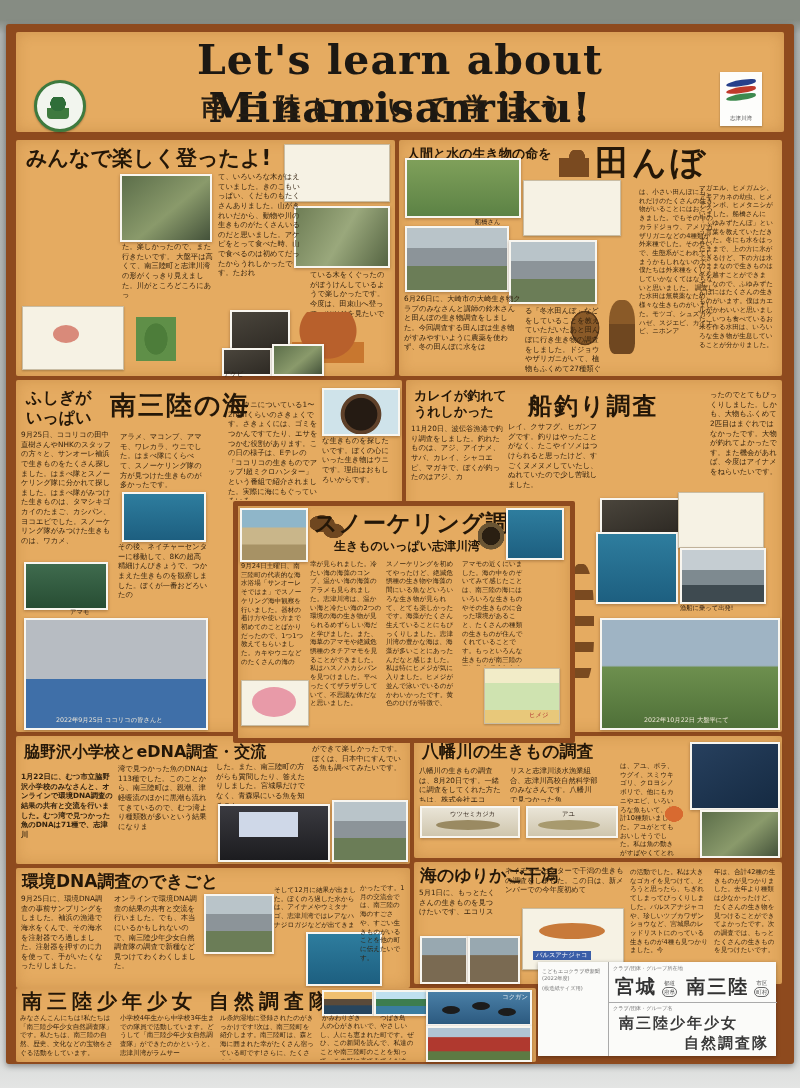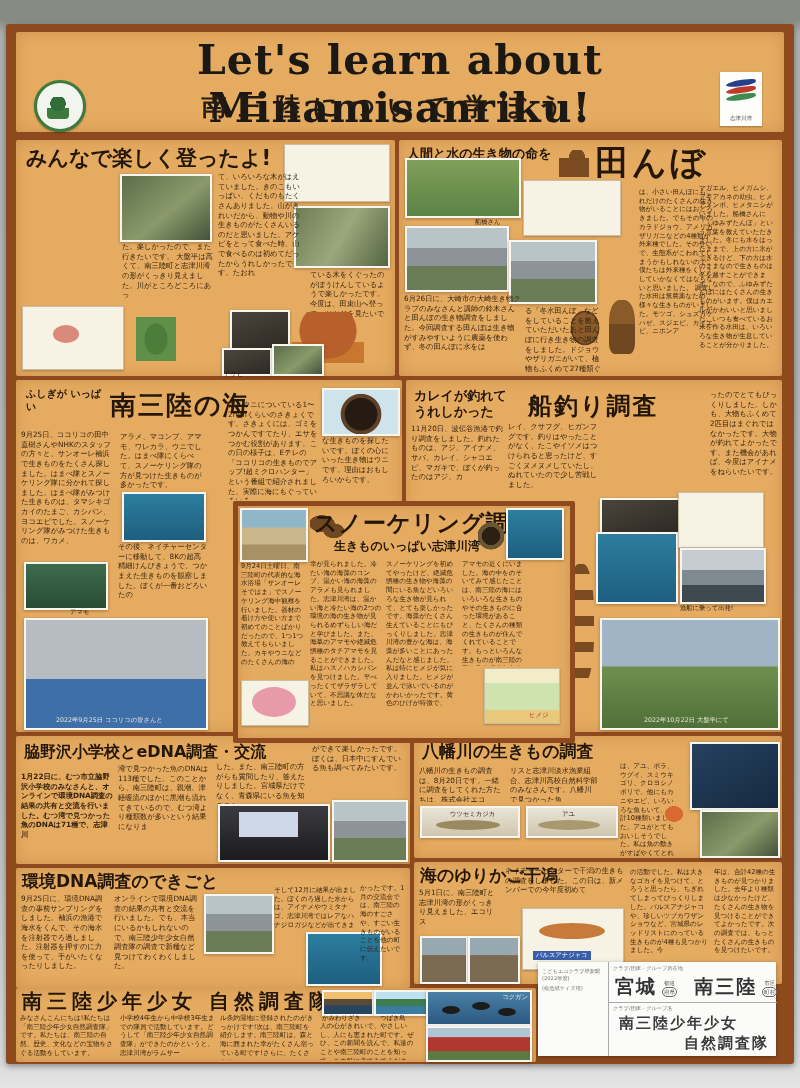--- a/index.html
+++ b/index.html
@@ -100,21 +100,21 @@
     <div class="ph ph-person" style="left:110px;top:100px;width:84px;height:60px;"></div>
     <span class="doodle" style="left:166px;top:164px;width:40px;height:48px;background:radial-gradient(ellipse at 50% 50%,#8a5a28 0 45%,#5f3d1c 47% 50%,transparent 52%);"></span>
     <span class="doodle" style="left:210px;top:160px;width:26px;height:54px;background:linear-gradient(180deg,#8a5a28 0 45%,#6f4720 45% 100%);border-radius:40% 40% 20% 20%;"></span>
     <div class="tb" style="left:5px;top:154px;width:118px;height:78px;">6月26日に、大崎市の大崎生き物クラブのみなさんと講師の鈴木さんと田んぼの生き物調査をしました。今回調査する田んぼは生き物がすみやすいように農薬を使わず、冬の田んぼに水をは</div>
     <div class="tb" style="left:126px;top:166px;width:80px;height:68px;">る「冬水田んぼ」などをしていることを教えていただいたあと田んぼに行き生き物の調査をしました。ドジョウやザリガニがいて、植物もふくめて27種類ぐらいでてきました。ぼく</div>
     <div class="tb sm" style="left:240px;top:48px;width:76px;height:186px;">は、小さい田んぼにもこれだけのたくさんの生き物がいることにはおどろきました。でもその中のカラドジョウ、アメリカザリガニなどの4種類が外来種でした。そのせいで、生態系がこわれてしまうかもしれないので、僕たちは外来種をくじょしていかなくてはならないと思いました。 調査した水田は無農薬なため、様々な生きものがいました。モツゴ、シュズカケハゼ、スジエビ、カイエビ、ニホンア</div>
     <div class="tb sm" style="left:300px;top:44px;width:80px;height:190px;">マガエル、ヒメガムシ、アキアカネの幼虫、ヒメアメンボ、ヒメタニシがいました。船橋さんに「ふゆみずたんぼ」という言葉を教えていただきました。冬にも水をはったままで、上の方に氷ができるけど、下の方は水のままなので生きものは冬を越すことができます。なので、ふゆみずたんぼにはたくさんの生きものがいます。僕はカエルがかわいいと思いました。いつも食べているお米を作る水田は、いろいろな生き物が生息していることが分かりました。</div>
   </div>
 
   <div class="panel" style="left:10px;top:356px;width:386px;height:352px;">
-    <div class="st" style="left:10px;top:8px;font-size:10px;white-space:normal;width:80px;line-height:1.25;">ふしぎが いっぱい</div>
+    <div class="st" style="left:10px;top:8px;font-size:16px;white-space:normal;width:80px;line-height:1.25;">ふしぎが いっぱい</div>
     <div class="st" style="left:94px;top:8px;font-size:26px;letter-spacing:2px;">南三陸の海</div>
     <div class="tb" style="left:5px;top:50px;width:92px;height:128px;">9月25日、ココリコの田中直樹さんやNHKのスタッフの方々と、サンオーレ袖浜で生きものをたくさん探しました。はまべ隊とスノーケリング隊に分かれて探しました。はまべ隊がみつけた生きものは、タマシキゴカイのたまご、カシパン、ヨコエビでした。スノーケリング隊がみつけた生きものは、ワカメ、</div>
     <div class="ph ph-seaweed" style="left:8px;top:182px;width:80px;height:44px;"></div>
     <span class="cap" style="left:54px;top:228px;">アマモ</span>
     <div class="ph ph-gym" style="left:8px;top:238px;width:180px;height:108px;"></div>
     <span class="cap" style="left:40px;top:336px;color:#f0e8d8;z-index:2;">2022年9月25日 ココリコの皆さんと</span>
     <div class="tb" style="left:104px;top:52px;width:84px;height:58px;">アラメ、マコンブ、アマモ、ワレカラ、ウニでした。はまべ隊にくらべて、スノーケリング隊の方が見つけた生きものが多かったです。</div>
     <div class="ph ph-sea" style="left:106px;top:112px;width:80px;height:46px;"></div>
     <div class="tb" style="left:102px;top:162px;width:90px;height:72px;">その後、ネイチャーセンターに移動して、8Kの超高精細けんびきょうで、つかまえた生きものを観察しました。ぼくが一番おどろいたの</div>
     <div class="tb" style="left:212px;top:20px;width:92px;height:100px;">は、ウニについている1〜2mmくらいのさきょくです。さきょくには、ゴミをつかんですてたり、エサをつかむ役割があります。この日の様子は、Eテレの「ココリコの生きものでアップ!超ミクロハンター」という番組で紹介されました。実際に海にもぐっていろいろ</div>
@@ -190,21 +190,21 @@
       <span class="doodle" style="left:10px;top:12px;width:62px;height:10px;background:#a89a6e;border-radius:50%;"></span>
     </div>
     <div class="tb sm" style="left:206px;top:26px;width:60px;height:94px;">は、アユ、ボラ、ウグイ、スミウキゴリ、クロヨシノボリで、他にもカニやエビ、いろいろな魚もいて、合計10種類いました。アユがとてもおいしそうでした。私は魚の動きがすばやくてとれなかったので、すごくたいへんでした。</div>
     <div class="ph ph-net" style="left:276px;top:6px;width:86px;height:64px;"></div>
     <span class="doodle" style="left:246px;top:66px;width:28px;height:24px;background:radial-gradient(ellipse at 50% 50%,#d86a30 0 45%,transparent 47%);"></span>
     <div class="ph ph-forest" style="left:286px;top:74px;width:76px;height:44px;"></div>
   </div>
 
   <div class="panel" style="left:408px;top:838px;width:368px;height:122px;">
     <div class="st" style="left:6px;top:2px;font-size:17px;">海のゆりかご干潟</div>
-    <div class="tb" style="left:5px;top:26px;width:80px;height:46px;">5月1日に、南三陸町と志津川湾の形がくっきり見えました、エコリス</div>
+    <div class="tb" style="left:5px;top:26px;width:80px;height:46px;">5月1日に、もっとたくさんの生きものを見つけたいです、エコリス</div>
     <div class="tb" style="left:91px;top:4px;width:122px;height:38px;">ネイチャーセンターで干潟の生きもの調査をしました。この日は、新メンバーでの今年度初めて</div>
     <div class="ph ph-tidal" style="left:6px;top:74px;width:44px;height:44px;"></div>
     <div class="ph ph-tidal" style="left:54px;top:74px;width:48px;height:44px;"></div>
     <div class="sketch" style="left:108px;top:46px;width:100px;height:60px;">
       <span class="doodle" style="left:16px;top:14px;width:66px;height:16px;background:#c87a3a;border-radius:50%;"></span>
       <span class="cap" style="left:10px;top:42px;background:#3a5ea8;color:#fff;padding:0 3px;">バルスアナジャコ</span>
     </div>
     <div class="tb sm" style="left:216px;top:6px;width:80px;height:112px;">の活動でした。私は大きなゴカイを見つけて、とろうと思ったら、ちぎれてしまってびっくりしました。バルスアナジャコや、珍しいツブカワザンショウなど、宮城県のレッドリストにのっている生きものが4種も見つかりました。今</div>
     <div class="tb sm" style="left:300px;top:6px;width:64px;height:112px;">年は、合計42種の生きものが見つかりました。去年より種類は少なかったけど、たくさんの生き物を見つけることができてよかったです。次の調査では、もっとたくさんの生きものを見つけたいです。</div>
   </div>
@@ -234,21 +234,21 @@
       <div class="tiny" style="margin-top:3px;">(模造紙サイズ用)</div>
     </div>
     <div class="cell" style="left:70px;top:0;width:168px;height:94px;">
       <div class="tiny" style="position:absolute;left:4px;top:3px;">クラブ/団体・グループ所在地</div>
       <div style="position:absolute;left:6px;top:12px;white-space:nowrap;">
         <span class="bigname">宮城</span>
         <span class="stack">
           <span>都道</span><br>
           <span class="circ" style="width:auto;height:auto;border-radius:6px;padding:0 1px;">府県</span>
         </span>
-        <span class="bigname" style="margin-left:12px;">南三陸</span>
+        <span class="bigname" style="margin-left:4px;">南三陸</span>
         <span class="stack">
           <span>市区</span><br>
           <span class="circ" style="width:auto;height:auto;border-radius:6px;padding:0 1px;">町村</span>
         </span>
       </div>
       <div style="position:absolute;left:0;top:40px;width:168px;border-top:1px solid #aaa;"></div>
       <div class="tiny" style="position:absolute;left:4px;top:43px;">クラブ/団体・グループ名</div>
       <div class="groupname" style="position:absolute;left:10px;top:52px;">南三陸少年少女</div>
       <div class="groupname" style="position:absolute;right:8px;top:72px;">自然調査隊</div>
     </div>

